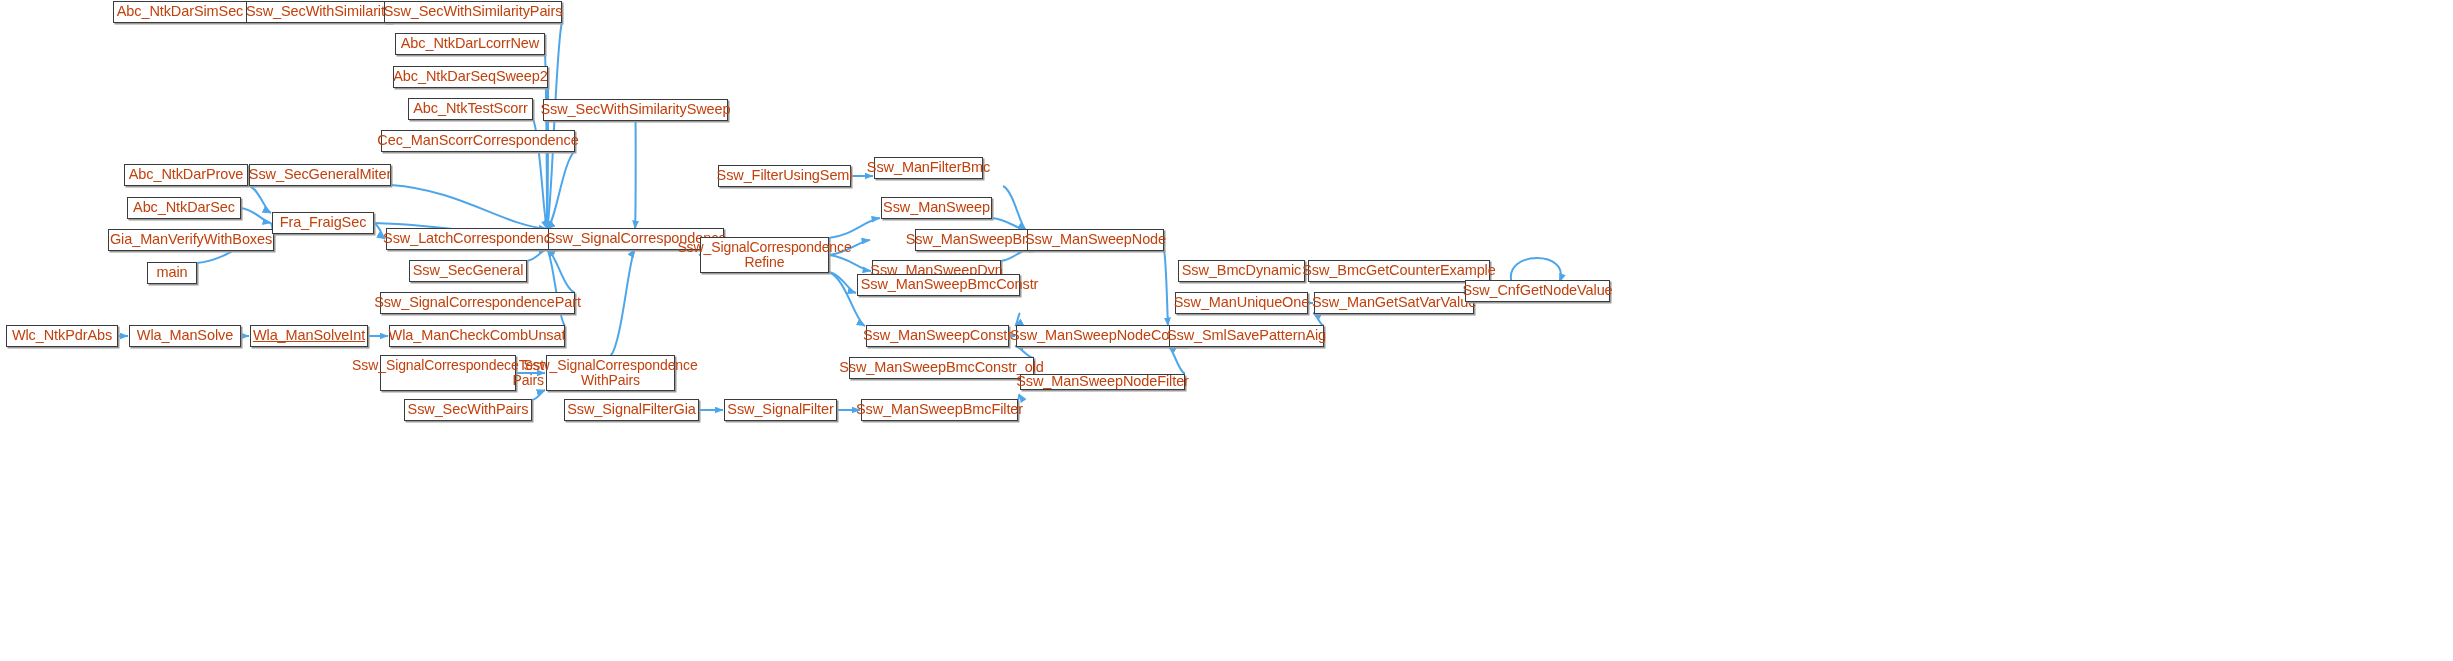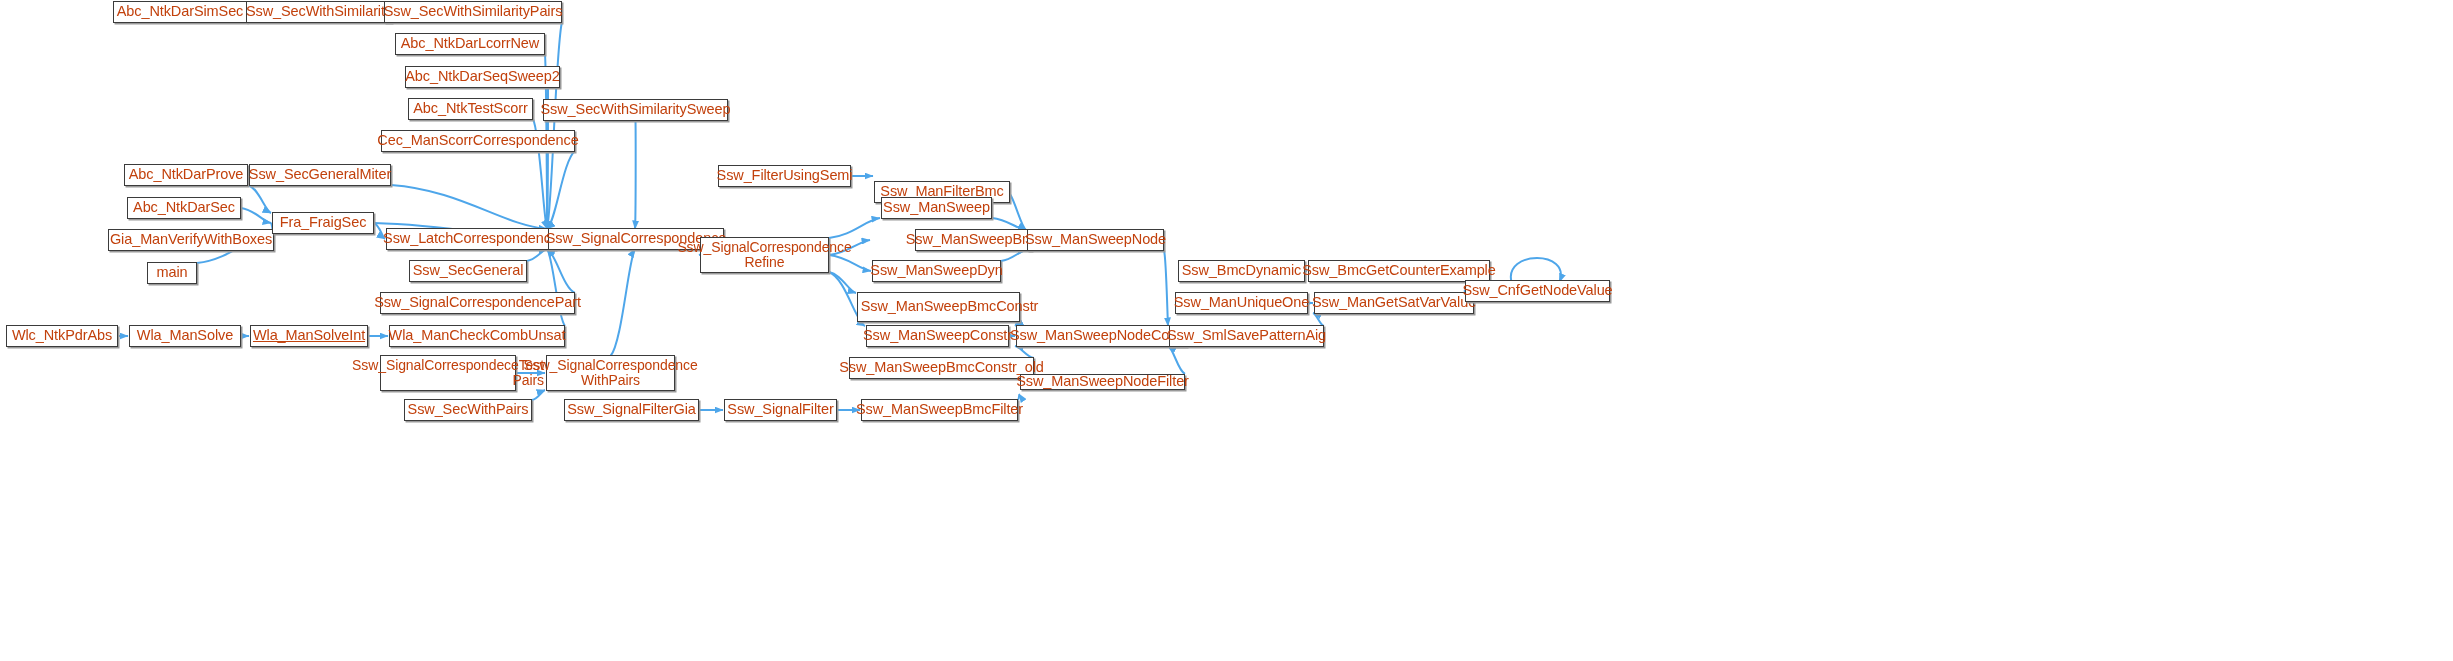--- a/index.html
+++ b/index.html
@@ -105,21 +105,21 @@
         <path d="M 1490 271 C 1478.75 273.4, 1472.5 289, 1464 291" fill="none" stroke="#4ea6ea" stroke-width="2" marker-end="url(#arrow)"></path>
         <path d="M 1474 303 C 1469.95 301.56, 1467.7 292.2, 1464 291" fill="none" stroke="#4ea6ea" stroke-width="2" marker-end="url(#arrow)"></path>
         <path d="M 1511.5 282 C 1503.5 250, 1571.5 250, 1559.5 282" fill="none" stroke="#4ea6ea" stroke-width="2" marker-end="url(#arrow)"></path>
       </g>
   </svg>
   <div id="nodes-layer">
       <div class="node" style="left: 113px; top: 1px; width: 134px; height: 22px;"><span>Abc_NtkDarSimSec</span></div>
       <div class="node" style="left: 246px; top: 1px; width: 146px; height: 22px;"><span>Ssw_SecWithSimilarity</span></div>
       <div class="node" style="left: 384px; top: 1px; width: 178px; height: 22px;"><span>Ssw_SecWithSimilarityPairs</span></div>
       <div class="node" style="left: 395px; top: 33px; width: 150px; height: 22px;"><span>Abc_NtkDarLcorrNew</span></div>
-      <div class="node" style="left: 393px; top: 66px; width: 155px; height: 22px; margin-left: 12px;"><span>Abc_NtkDarSeqSweep2</span></div>
+      <div class="node" style="left: 393px; top: 66px; width: 155px; height: 22px;"><span>Abc_NtkDarSeqSweep2</span></div>
       <div class="node" style="left: 408px; top: 98px; width: 125px; height: 22px;"><span>Abc_NtkTestScorr</span></div>
       <div class="node" style="left: 381px; top: 130px; width: 194px; height: 22px;"><span>Cec_ManScorrCorrespondence</span></div>
       <div class="node" style="left: 543px; top: 99px; width: 185px; height: 22px;"><span>Ssw_SecWithSimilaritySweep</span></div>
       <div class="node" style="left: 124px; top: 164px; width: 124px; height: 22px;"><span>Abc_NtkDarProve</span></div>
       <div class="node" style="left: 249px; top: 164px; width: 142px; height: 22px;"><span>Ssw_SecGeneralMiter</span></div>
       <div class="node" style="left: 127px; top: 197px; width: 114px; height: 22px;"><span>Abc_NtkDarSec</span></div>
       <div class="node" style="left: 108px; top: 229px; width: 166px; height: 22px;"><span>Gia_ManVerifyWithBoxes</span></div>
       <div class="node" style="left: 272px; top: 212px; width: 102px; height: 22px;"><span>Fra_FraigSec</span></div>
       <div class="node" style="left: 147px; top: 262px; width: 50px; height: 22px;"><span>main</span></div>
       <div class="node" style="left: 386px; top: 228px; width: 170px; height: 22px;"><span>Ssw_LatchCorrespondence</span></div>
@@ -133,25 +133,25 @@
       <div class="node" style="left: 380px; top: 355px; width: 136px; height: 36px; font-size: 14px; text-align: right;"><span>Ssw_SignalCorrespondeceTest
 Pairs</span></div>
       <div class="node" style="left: 546px; top: 355px; width: 129px; height: 36px; font-size: 14px;"><span>Ssw_SignalCorrespondence
 WithPairs</span></div>
       <div class="node" style="left: 404px; top: 399px; width: 128px; height: 22px;"><span>Ssw_SecWithPairs</span></div>
       <div class="node" style="left: 564px; top: 399px; width: 135px; height: 22px;"><span>Ssw_SignalFilterGia</span></div>
       <div class="node" style="left: 724px; top: 399px; width: 113px; height: 22px;"><span>Ssw_SignalFilter</span></div>
       <div class="node" style="left: 700px; top: 237px; width: 129px; height: 36px; font-size: 14px;"><span>Ssw_SignalCorrespondence
 Refine</span></div>
       <div class="node" style="left: 718px; top: 165px; width: 133px; height: 22px;"><span>Ssw_FilterUsingSemi</span></div>
-      <div class="node" style="left: 874px; top: 181px; width: 136px; height: 22px;"><span>Ssw_ManFilterBmc</span></div>
+      <div class="node" style="left: 874px; top: 157px; width: 109px; height: 22px;"><span>Ssw_ManFilterBmc</span></div>
       <div class="node" style="left: 881px; top: 197px; width: 111px; height: 22px;"><span>Ssw_ManSweep</span></div>
       <div class="node" style="left: 871px; top: 229px; width: 117px; height: 22px; margin-left: 44px;"><span>Ssw_ManSweepBmc</span></div>
       <div class="node" style="left: 872px; top: 260px; width: 129px; height: 22px;"><span>Ssw_ManSweepDyn</span></div>
-      <div class="node" style="left: 857px; top: 292px; width: 163px; height: 30px; padding-left: 26px;"><span>Ssw_ManSweepBmcConstr</span></div>
+      <div class="node" style="left: 857px; top: 274px; width: 163px; height: 22px; padding-left: 26px;"><span>Ssw_ManSweepBmcConstr</span></div>
       <div class="node" style="left: 866px; top: 325px; width: 143px; height: 22px;"><span>Ssw_ManSweepConstr</span></div>
       <div class="node" style="left: 849px; top: 357px; width: 185px; height: 22px;"><span>Ssw_ManSweepBmcConstr_old</span></div>
       <div class="node" style="left: 861px; top: 399px; width: 157px; height: 22px;"><span>Ssw_ManSweepBmcFilter</span></div>
       <div class="node" style="left: 1027px; top: 229px; width: 137px; height: 22px;"><span>Ssw_ManSweepNode</span></div>
       <div class="node" style="left: 1016px; top: 325px; width: 171px; height: 22px;"><span>Ssw_ManSweepNodeConstr</span></div>
       <div class="node" style="left: 1020px; top: 374px; width: 165px; height: 16px;"><span>Ssw_ManSweepNodeFilter</span></div>
       <div class="node" style="left: 1169px; top: 325px; width: 155px; height: 22px;"><span>Ssw_SmlSavePatternAig</span></div>
       <div class="node" style="left: 1178px; top: 260px; width: 127px; height: 22px;"><span>Ssw_BmcDynamic</span></div>
       <div class="node" style="left: 1175px; top: 292px; width: 133px; height: 22px;"><span>Ssw_ManUniqueOne</span></div>
       <div class="node" style="left: 1308px; top: 260px; width: 182px; height: 22px;"><span>Ssw_BmcGetCounterExample</span></div>

